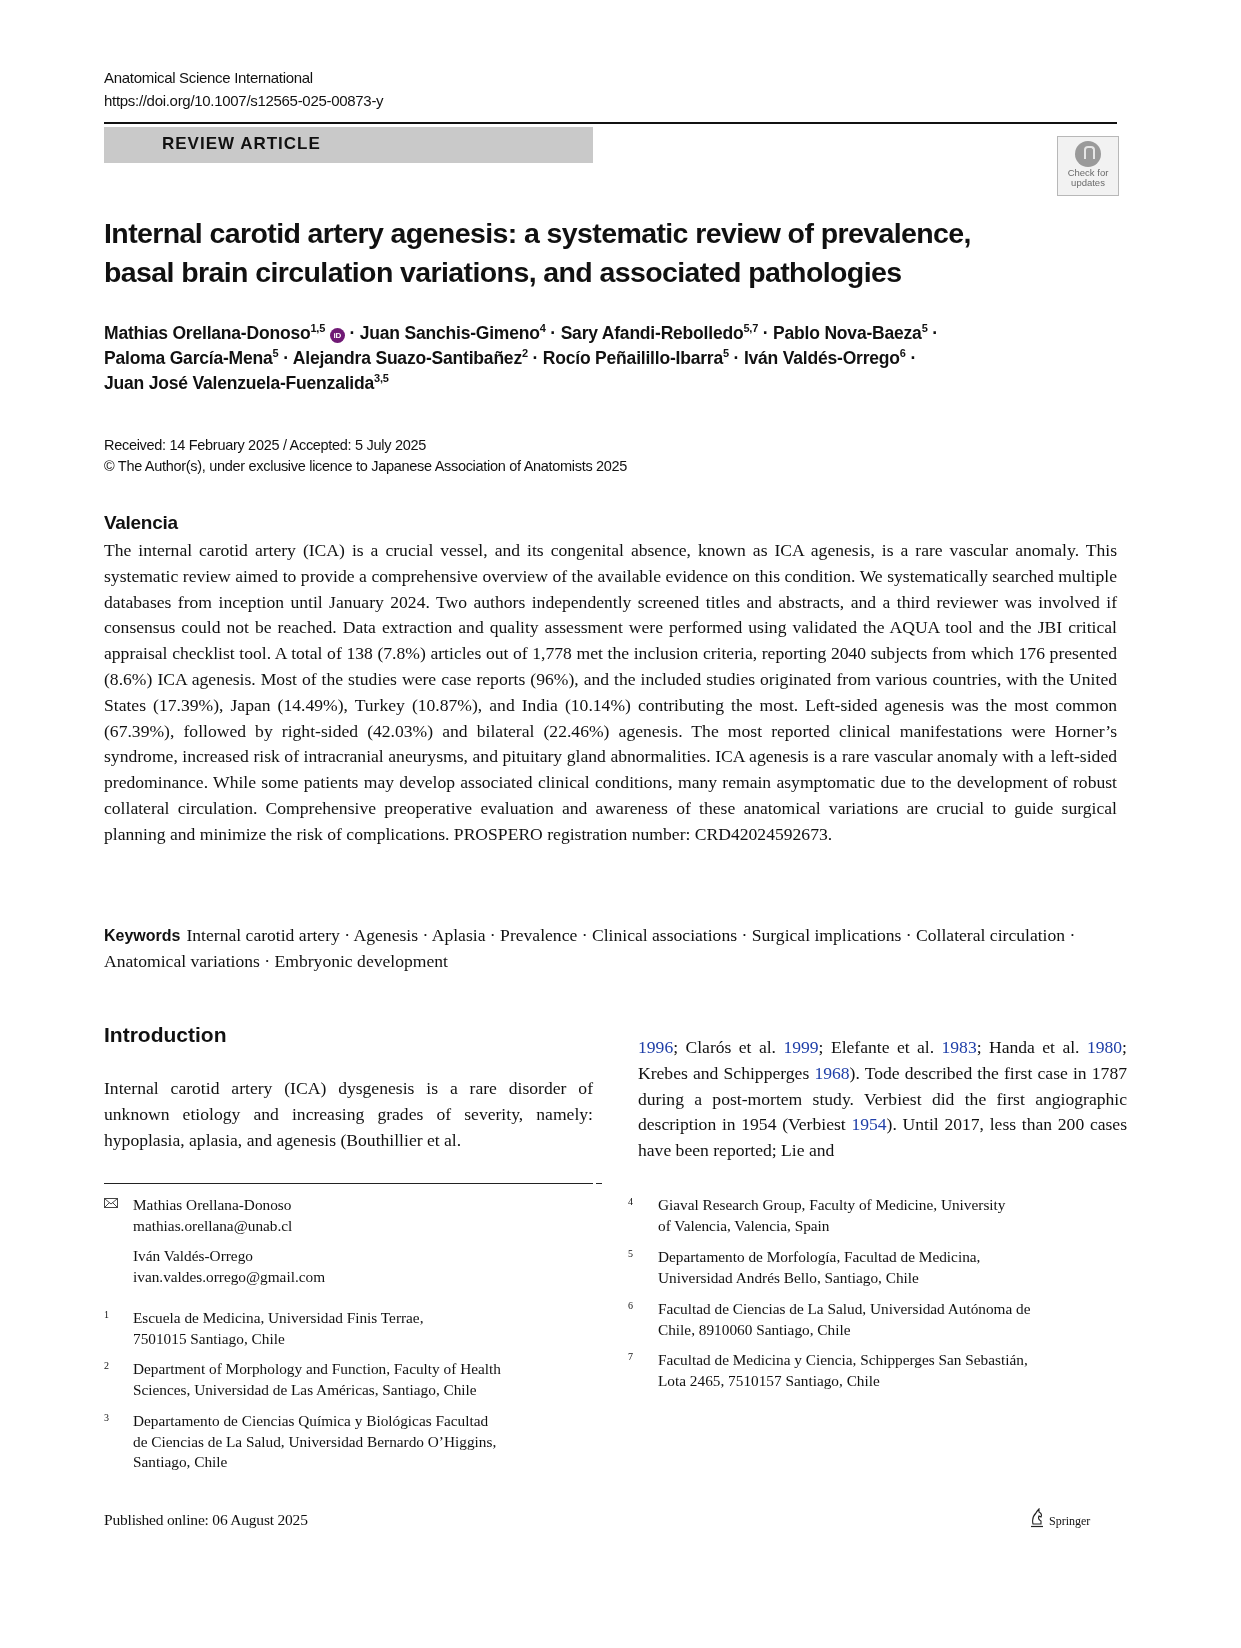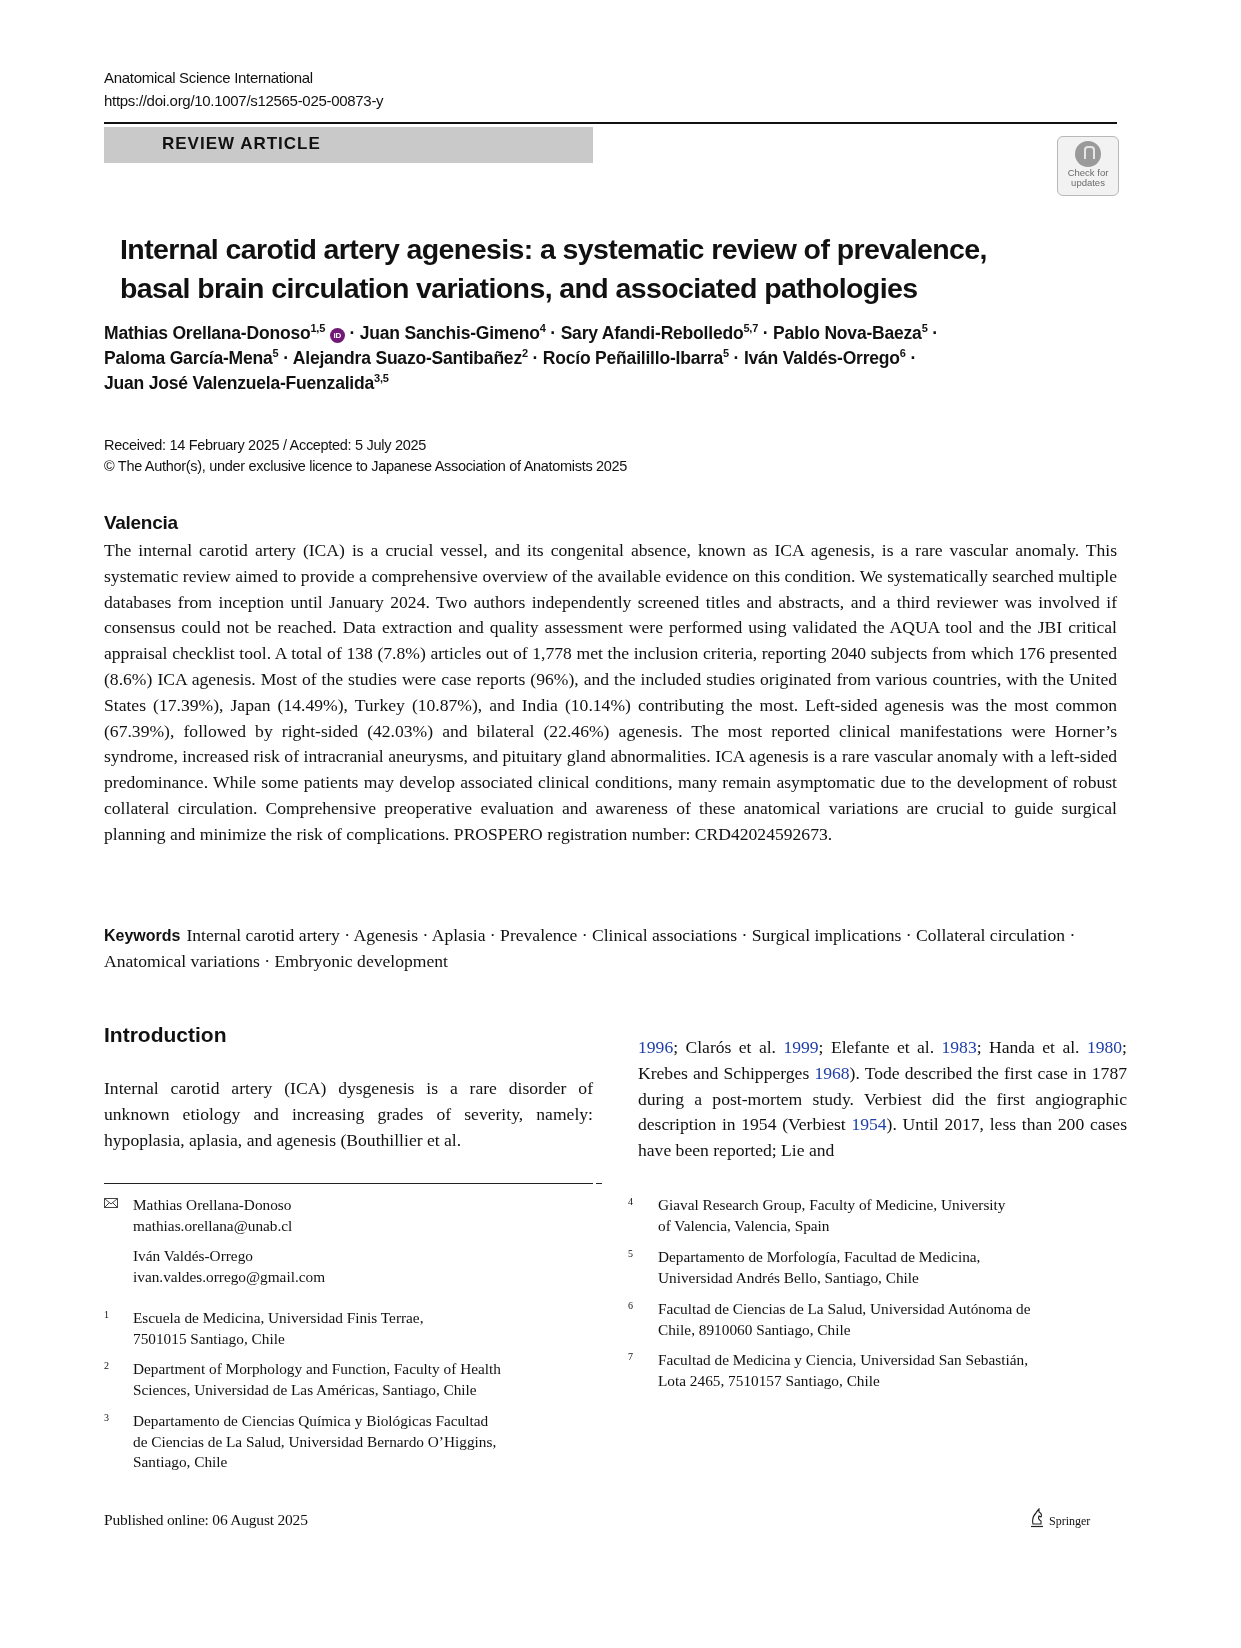--- a/index.html
+++ b/index.html
@@ -6,21 +6,21 @@
     body { width: 1241px; height: 1648px; position: relative; overflow: hidden; color: #111; }
     .page { position: absolute; left: 0; top: 0; width: 1117px; height: 1648px; }
     .sans { font-family: "Liberation Sans", "DejaVu Sans", sans-serif; }
     .serif { font-family: "Liberation Serif", "DejaVu Serif", serif; }
 
     .journal { position: absolute; left: 104px; top: 66px; font-size: 15px; line-height: 23px; letter-spacing: -0.3px; }
     .rule-top { position: absolute; left: 104px; top: 122px; width: 1013px; height: 2px; background: #111; }
     .badge { position: absolute; left: 104px; top: 127px; width: 489px; height: 36px; background: #c9c9c9; }
     .badge span { position: absolute; left: 12px; top: 7px; font-size: 17px; font-weight: bold; letter-spacing: 1px; margin-left: 46px; }
 
-    .check { position: absolute; left: 1057px; top: 136px; width: 60px; height: 58px; border: 1px solid #b8b8b8; background: #f2f2f2; border-radius: 6px; text-align: center; }
+    .check { position: absolute; left: 1057px; top: 136px; width: 60px; height: 58px; border: 1px solid #b8b8b8; background: #f2f2f2; border-radius: 0; text-align: center; }
     .check .circle { width: 26px; height: 26px; border-radius: 50%; background: #9a9a9a; margin: 4px auto 1px; position: relative; }
     .check .circle::after { content: ""; position: absolute; left: 9px; top: 5px; width: 7px; height: 11px; border: 2px solid #e6e6e6; border-bottom: none; border-radius: 4px 4px 0 0; }
     .check .lbl { font-size: 9.5px; line-height: 10px; color: #6a6a6a; }
 
     .title { position: absolute; left: 104px; top: 214px; width: 1010px; font-size: 28.5px; line-height: 39px; font-weight: bold; letter-spacing: -0.6px; }
 
     .authors { position: absolute; left: 104px; top: 321px; width: 1015px; font-size: 17.5px; line-height: 25px; font-weight: bold; letter-spacing: -0.2px; }
     .authors sup { font-size: 11px; vertical-align: 7px; line-height: 0; }
     .orcid { display: inline-block; width: 15px; height: 15px; border-radius: 50%; background: #701a75; color: #fff; font-size: 8px; line-height: 15px; text-align: center; vertical-align: 1px; font-weight: bold; }
 
@@ -63,21 +63,21 @@
   <div class="badge sans">
     <span>REVIEW ARTICLE</span>
   </div>
 
   <div class="check sans">
     <div class="circle"></div>
     <div class="lbl">Check for</div>
     <div class="lbl">updates</div>
   </div>
 
-  <h1 class="title sans" style="margin:16px">
+  <h1 class="title sans" style="margin:0">
     <span>Internal carotid artery agenesis: a systematic review of prevalence,</span><br>
     <span>basal brain circulation variations, and associated pathologies</span>
   </h1>
 
   <div class="authors sans">
     <span><span>Mathias Orellana-Donoso</span><sup>1,5</sup></span>
     <span class="orcid">iD</span><span> · </span>
     <span><span>Juan Sanchis-Gimeno</span><sup>4</sup></span><span> · </span>
     <span><span>Sary Afandi-Rebolledo</span><sup>5,7</sup></span><span> · </span>
     <span><span>Pablo Nova-Baeza</span><sup>5</sup></span><span> · </span><br>
@@ -164,21 +164,21 @@
   <div class="fn serif" style="left:628px; top:1299px;">
     <span class="num">6</span>
     <div class="txt" style="left:30px">
         <div>Facultad de Ciencias de La Salud, Universidad Autónoma de</div>
         <div>Chile, 8910060 Santiago, Chile</div>
       </div>
   </div>
   <div class="fn serif" style="left:628px; top:1350px;">
     <span class="num">7</span>
     <div class="txt" style="left:30px">
-        <div>Facultad de Medicina y Ciencia, Universidad San Sebastián,</div>
+        <div>Facultad de Medicina y Ciencia, Schipperges San Sebastián,</div>
         <div>Lota 2465, 7510157 Santiago, Chile</div>
       </div>
   </div>
 
   <div class="footer-left serif">Published online: 06 August 2025</div>
   <div class="footer-right serif">
     <svg width="16" height="20" viewBox="0 0 16 20">
       <path d="M4 16 C3 12 4 8 7 5 C8 3 9 2 10 1 L10 4 C12 5 13 7 12 9 L10 8 C9 10 10 12 12 13 L12 16 Z" fill="none" stroke="#222" stroke-width="1.1"></path>
       <line x1="2" y1="18.5" x2="14" y2="18.5" stroke="#222" stroke-width="1.2"></line>
     </svg><span>Springer</span>

